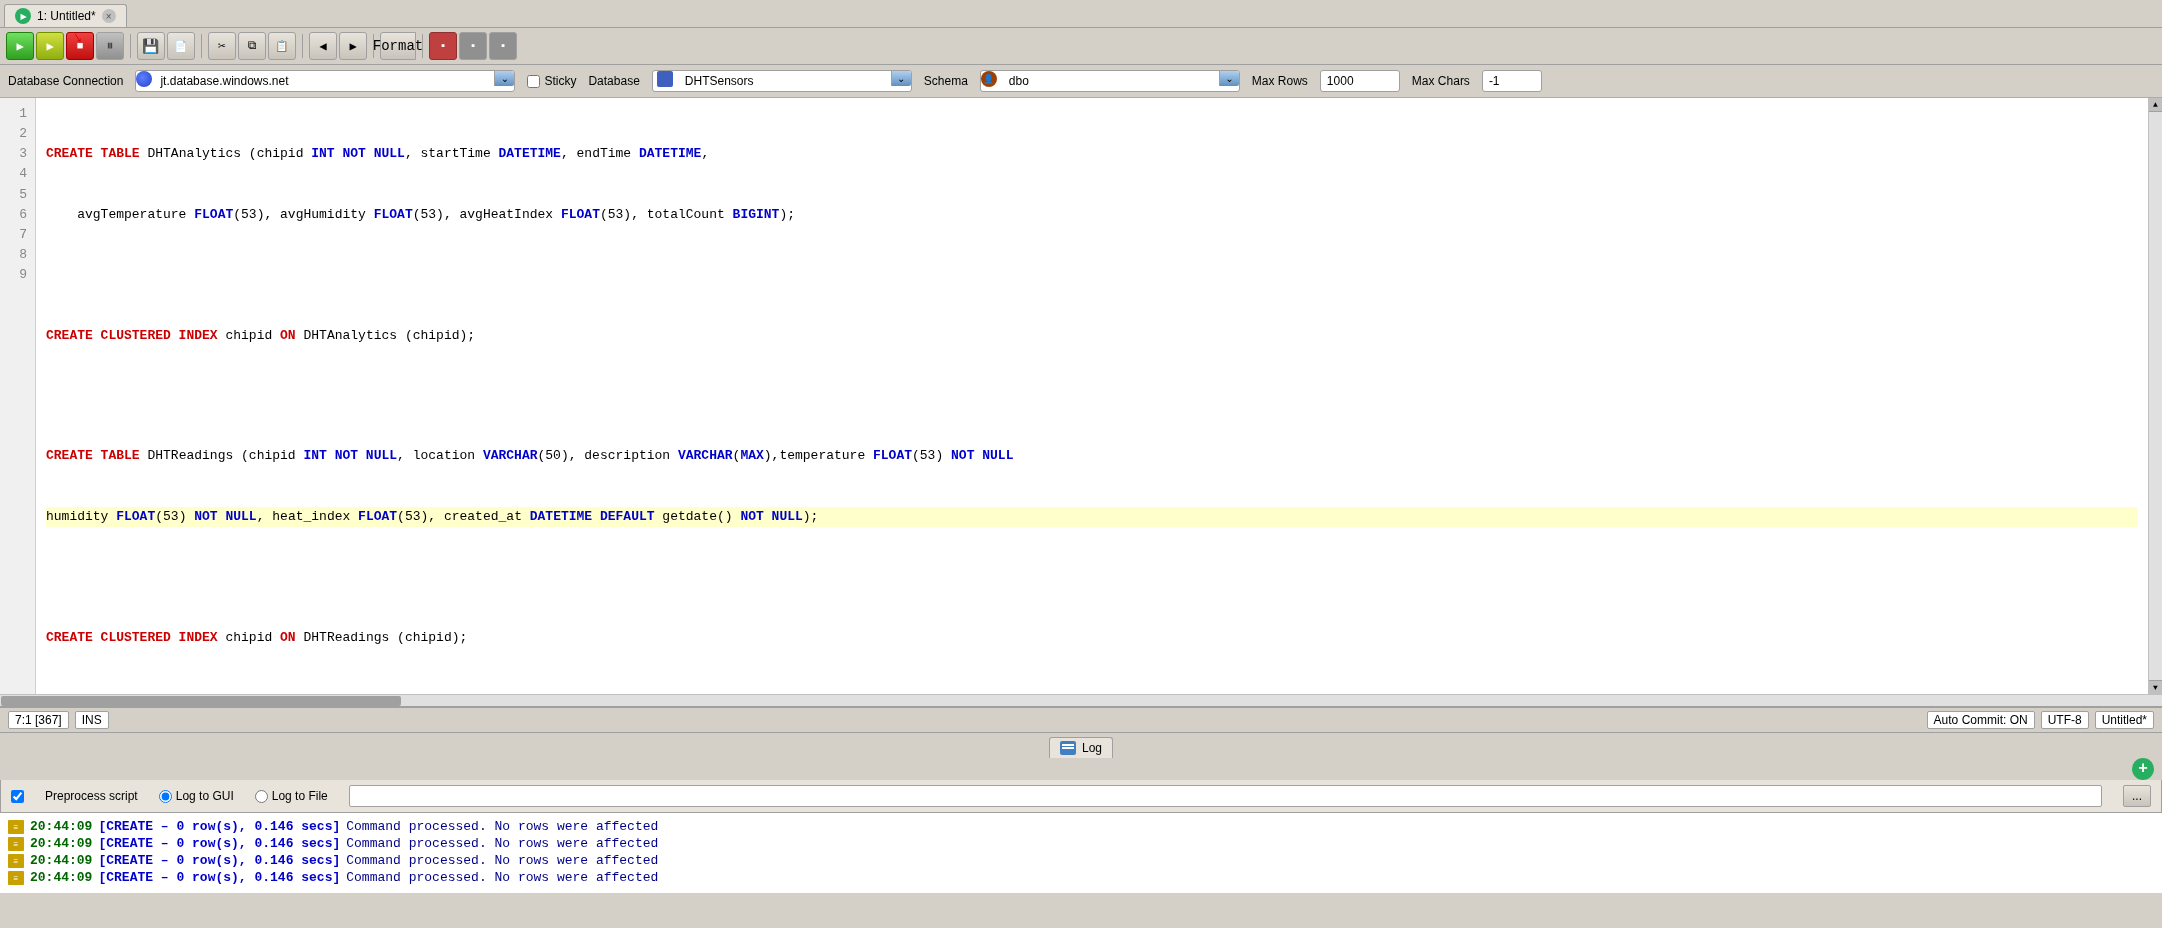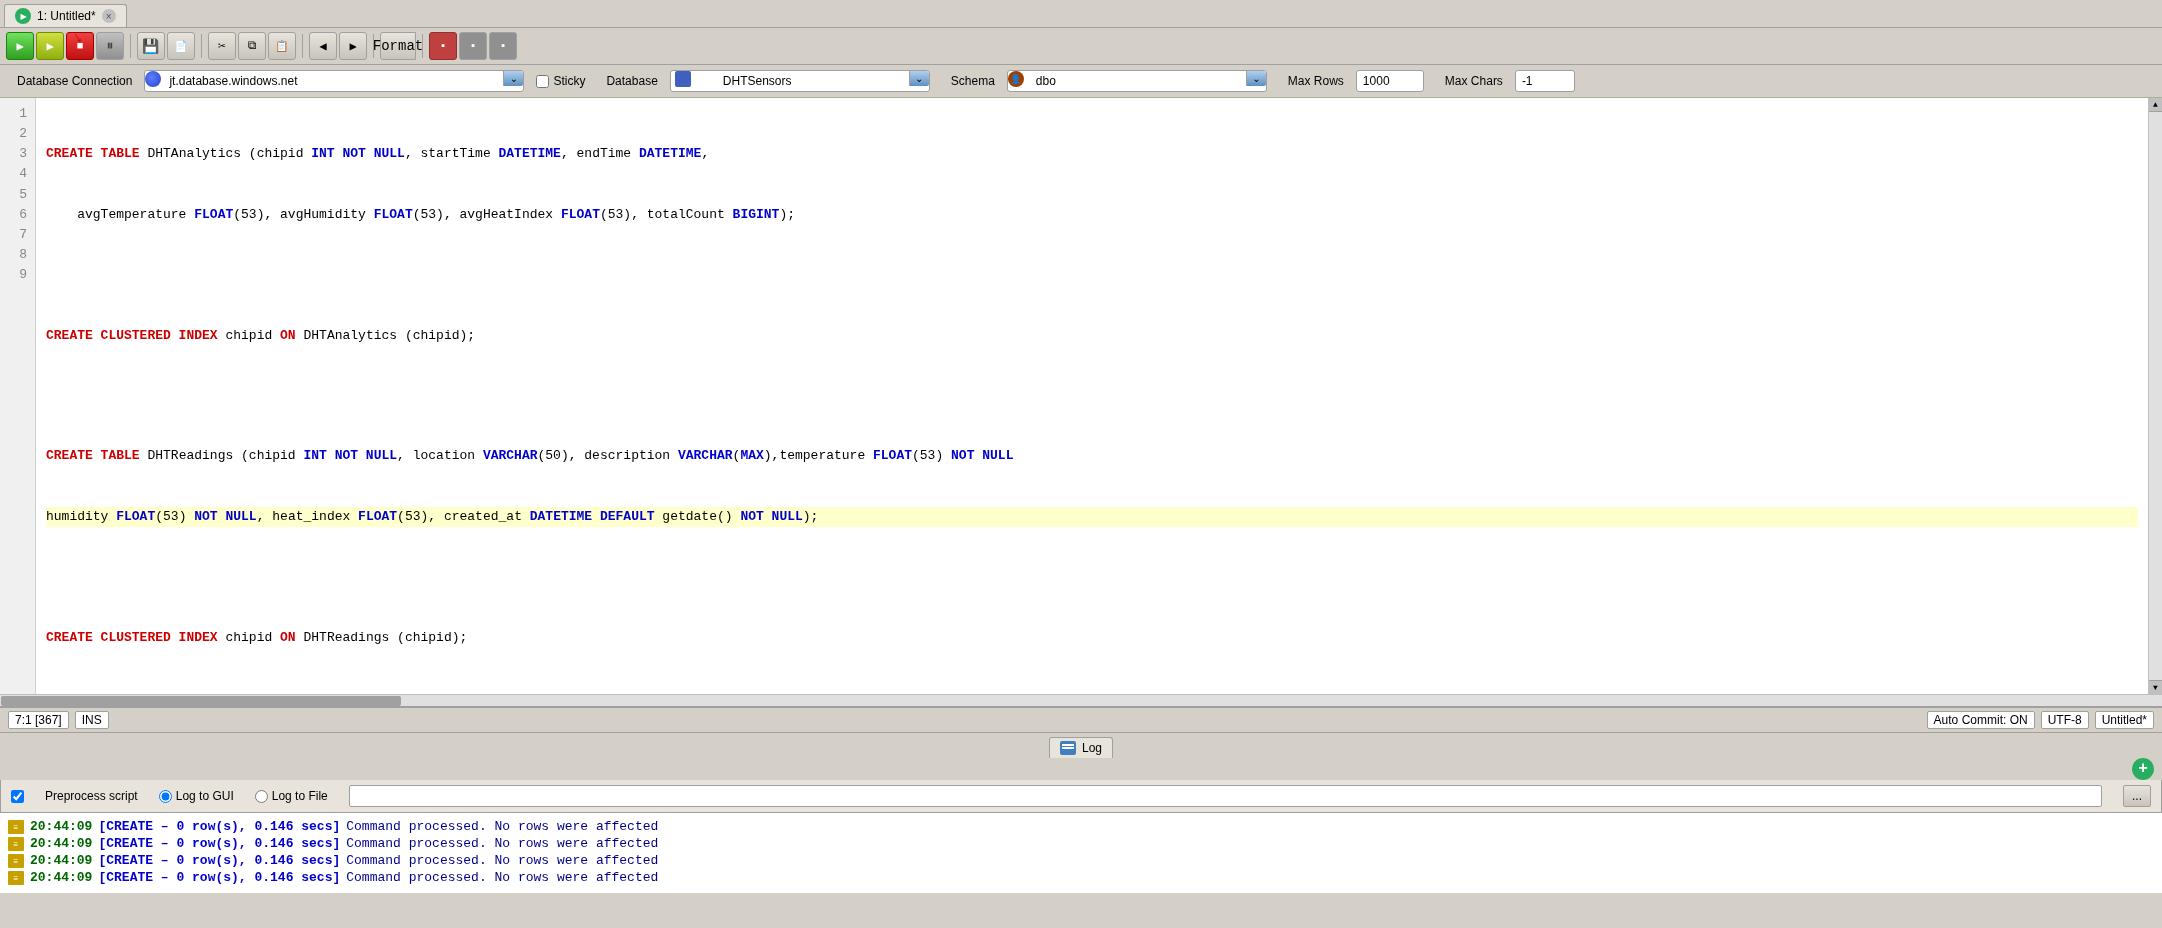--- a/index.html
+++ b/index.html
@@ -96,21 +96,20 @@
       align-items: center;
       padding: 5px 8px;
       gap: 12px;
       border-bottom: 1px solid #b0aca4;
       font-family: Arial, sans-serif;
     }
     .connection-label {
       font-size: 12px;
       color: #000;
       white-space: nowrap;
-      margin-left: 9px;
     }
     .connection-field {
       display: flex;
       align-items: center;
       background: white;
       border: 1px solid #a0a0a0;
       border-radius: 3px;
       padding: 3px 6px;
       font-size: 12px;
       gap: 4px;
@@ -425,36 +424,36 @@
     <span class="dropdown-arrow">⌄</span>
   </div>
 
   <div class="sticky-check">
     <input type="checkbox" style="">
     <label>Sticky</label>
   </div>
 
   <span class="connection-label">Database</span>
 
-  <div class="connection-select-wrap" style="width:260px;gap:20px;">
+  <div class="connection-select-wrap" style="width:260px;">
     <span style="width:16px;height:16px;background:#4060c0;border-radius:2px;margin:0 4px;flex-shrink:0;"></span>
     <span class="connection-select-text">DHTSensors</span>
     <span class="dropdown-arrow">⌄</span>
   </div>
 
   <span class="connection-label">Schema</span>
 
   <div class="connection-select-wrap" style="width:260px;">
     <span class="schema-icon">👤</span>
     <span class="connection-select-text">dbo</span>
     <span class="dropdown-arrow">⌄</span>
   </div>
 
   <span class="connection-label">Max Rows</span>
-  <div class="connection-field" style="width:68px;align-items:center;">
+  <div class="connection-field" style="width:80px;align-items:center;">
     <span>1000</span>
   </div>
 
   <span class="connection-label">Max Chars</span>
   <div class="connection-field" style="width:60px;">
     <span>-1</span>
   </div>
 </div>
 
 <div class="editor-container">

